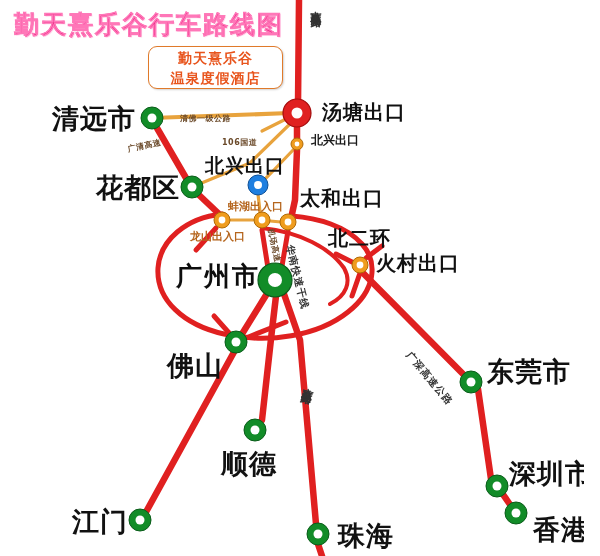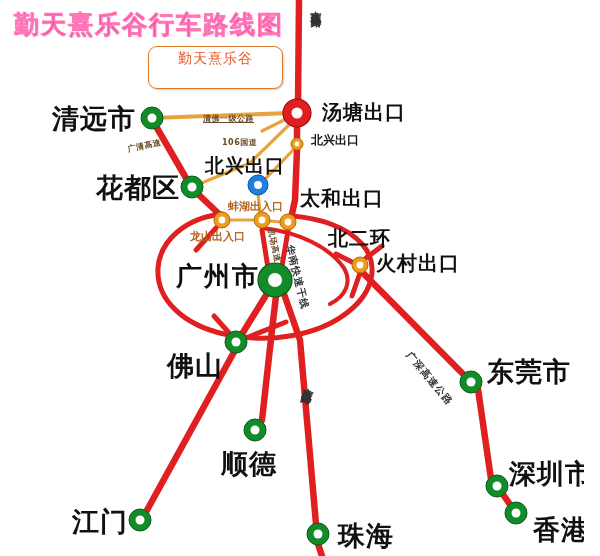--- a/index.html
+++ b/index.html
@@ -90,21 +90,21 @@
     border: 1.5px solid #e07a2a;
     border-radius: 9px;
     background: #ffffff;
     box-sizing: border-box;
     box-shadow: 1px 1px 2px rgba(0,0,0,0.18);
   }
   #hotel-callout .line {
     display: block;
     text-align: center;
     font-size: 14px;
-    font-weight: 400;
+    font-weight: 700;
     color: #e8541c;
     letter-spacing: 1px;
     line-height: 20px;
     font-family: "DejaVu Sans", "Liberation Sans", sans-serif;
   }
   #hotel-callout .line:first-child { margin-top: 1px; }
   .rot {
     transform-origin: left top;
   }
 </style>
@@ -266,20 +266,21 @@
           <circle cx="360" cy="265" r="8" fill="#ef9c1e" stroke="#b06a06" stroke-width="1"></circle>
           <circle cx="360" cy="265" r="3.4" fill="#ffffff"></circle>
         </g>
     </g>
   </svg>
 
   <div id="page-title">勤天熹乐谷行车路线图</div>
 
   <div id="hotel-callout">
     <span class="line">勤天熹乐谷</span>
+    <span class="line">温泉度假酒店</span>
   </div>
 
   <div class="lbl lbl-city" style="left:52px; top:105px;">清远市</div>
   <div class="lbl lbl-city-big" style="left:176px; top:263px;">广州市</div>
   <div class="lbl lbl-city" style="left:96px; top:174px;">花都区</div>
   <div class="lbl lbl-city" style="left:167px; top:352px;">佛山</div>
   <div class="lbl lbl-city" style="left:221px; top:450px;">顺德</div>
   <div class="lbl lbl-city" style="left:72px;  top:508px;">江门</div>
   <div class="lbl lbl-city" style="left:338px; top:522px;">珠海</div>
   <div class="lbl lbl-city" style="left:509px; top:460px;">深圳市</div>
@@ -295,21 +296,21 @@
   <div class="lbl lbl-exit" style="left:376px; top:253px;">火村出口</div>
   <div class="lbl lbl-small-exit" style="left:190px; top:231px;">龙山出入口</div>
   <div class="lbl lbl-small-exit" style="left:228px; top:201px;">蚌湖出入口</div>
 
   <div class="lbl lbl-road-dark lbl-vert" style="left:310px; top:2px; font-size:11px;">京珠高速公路</div>
 
   <div class="lbl lbl-road-dark rot" style="left:306px; top:378px; font-size:11px; writing-mode:vertical-rl; text-orientation:upright; transform:rotate(16deg);">京珠高速公路</div>
 
   <div class="lbl lbl-road rot" style="left:127px; top:146px; transform:rotate(-12deg);">广清高速</div>
 
-  <div class="lbl lbl-road" style="left:203px; top:115px;text-decoration:underline;">清佛一级公路</div>
+  <div class="lbl lbl-road" style="left:180px; top:115px;">清佛一级公路</div>
 
   <div class="lbl lbl-road" style="left:222px; top:139px;">106国道</div>
 
   <div class="lbl lbl-road rot" style="left:274px; top:228px; transform:rotate(78deg);">机场高速</div>
 
   <div class="lbl lbl-road-dark rot" style="left:294px; top:244px; font-size:10px; transform:rotate(76deg);">华南快速干线</div>
 
   <div class="lbl lbl-road-dark rot" style="left:412px; top:350px; font-size:10px; transform:rotate(50deg);">广深高速公路</div>
 
 </div>

